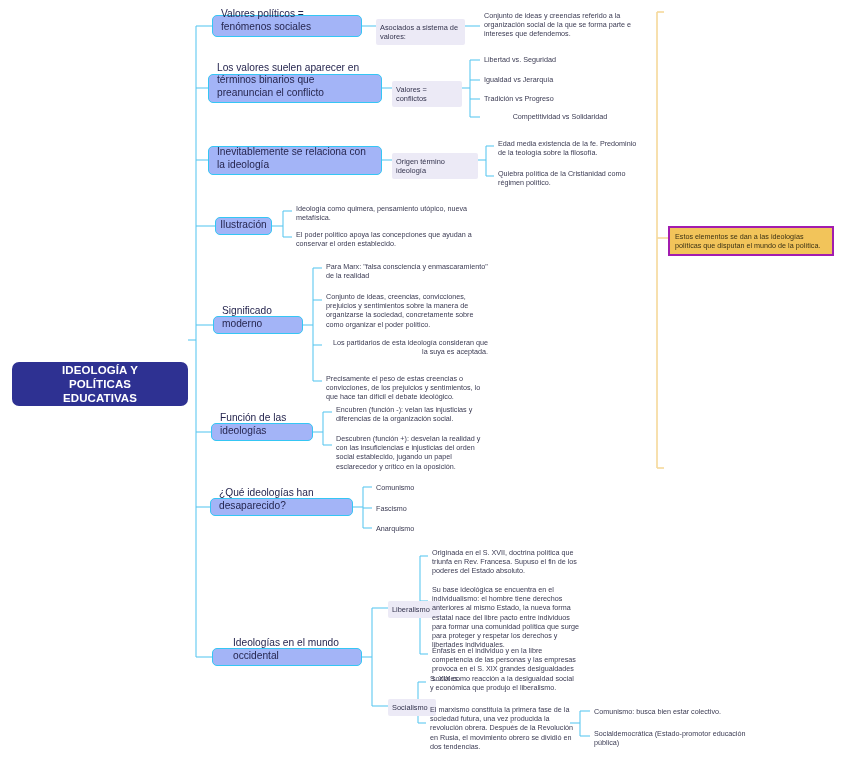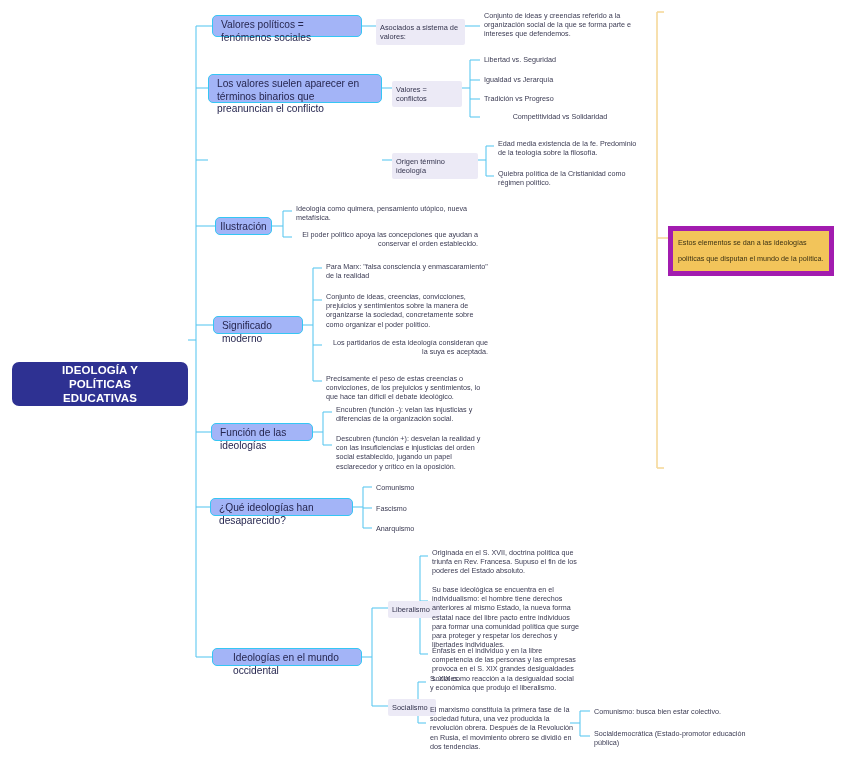--- a/index.html
+++ b/index.html
@@ -34,21 +34,21 @@
 
   
   .branch{
     position:absolute;
     background:#a3b4f7;
     border:1.4px solid #35c6f4;
     border-radius:5px;
     color:#26264f;
     font-size:10.2px;
     line-height:12.5px;
-    display:flex;align-items:flex-start;
+    display:flex;align-items:flex-end;
     padding:3px 8px;
     box-sizing:border-box;
     white-space:pre-line;
   }
 
   
   .sublabel{
     position:absolute;
     background:#eceaf6;
     color:#33334d;
@@ -67,24 +67,24 @@
     line-height:9.2px;
     color:#3a3a52;
     white-space:pre-line;
   }
 
   
   .callout{
     position:absolute;
     left:668px;top:226px;width:166px;
     background:#f2c45a;
-    border:5px solid #a21caf;
+    border:2px solid #a21caf;
     color:#3a3114;
     font-size:7.2px;
-    line-height:16px;
+    line-height:9px;
     padding:4px 5px;
     box-sizing:border-box;
     white-space:pre-line;
   }
 </style>
 </head>
 <body>
 
 <div id="canvas">
 
@@ -179,20 +179,23 @@
   </div>
 
   <div class="branch" style="left:212px;top:15px;width:150px;height:22px;">
     <span>Valores políticos = fenómenos sociales</span>
   </div>
 
   <div class="branch" style="left:208px;top:74px;width:174px;height:29px;">
     <span>Los valores suelen aparecer en términos binarios que preanuncian el conflicto</span>
   </div>
 
+  <div class="branch" style="left:208px;top:146px;width:174px;height:29px;">
+    <span>Inevitablemente se relaciona con la ideología</span>
+  </div>
 
   <div class="branch" style="left:215px;top:217px;width:57px;height:18px;justify-content:center;">
     <span>Ilustración</span>
   </div>
 
   <div class="branch" style="left:213px;top:316px;width:90px;height:18px;justify-content:center;">
     <span>Significado moderno</span>
   </div>
 
   <div class="branch" style="left:211px;top:423px;width:102px;height:18px;justify-content:center;">
@@ -221,21 +224,21 @@
 
   <div class="leaf" style="left:484px;top:55px;width:150px;">Libertad vs. Seguridad</div>
   <div class="leaf" style="left:484px;top:75px;width:150px;">Igualdad vs Jerarquía</div>
   <div class="leaf" style="left:484px;top:94px;width:150px;">Tradición vs Progreso</div>
   <div class="leaf" style="left:480px;top:112px;width:160px;text-align:center;">Competitividad vs Solidaridad</div>
 
   <div class="leaf" style="left:498px;top:139px;width:146px;">Edad media existencia de la fe. Predominio de la teología sobre la filosofía.</div>
   <div class="leaf" style="left:498px;top:169px;width:146px;">Quiebra política de la Cristianidad como régimen político.</div>
 
   <div class="leaf" style="left:296px;top:204px;width:182px;">Ideología como quimera, pensamiento utópico, nueva metafísica.</div>
-  <div class="leaf" style="left:296px;top:230px;width:182px;text-align:right;">El poder político apoya las concepciones que ayudan a conservar el orden establecido.</div>
+  <div class="leaf" style="left:296px;top:230px;width:182px;">El poder político apoya las concepciones que ayudan a conservar el orden establecido.</div>
 
   <div class="leaf" style="left:326px;top:262px;width:162px;">Para Marx: "falsa consciencia y enmascaramiento" de la realidad</div>
   <div class="leaf" style="left:326px;top:292px;width:162px;">Conjunto de ideas, creencias, convicciones, prejuicios y sentimientos sobre la manera de organizarse la sociedad, concretamente sobre como organizar el poder político.</div>
   <div class="leaf" style="left:326px;top:338px;width:162px;text-align:right;">Los partidarios de esta ideología consideran que la suya es aceptada.</div>
   <div class="leaf" style="left:326px;top:374px;width:162px;">Precisamente el peso de estas creencias o convicciones, de los prejuicios y sentimientos, lo que hace tan difícil el debate ideológico.</div>
 
   <div class="leaf" style="left:336px;top:405px;width:158px;">Encubren (función -): velan las injusticias y diferencias de la organización social.</div>
   <div class="leaf" style="left:336px;top:434px;width:158px;">Descubren (función +): desvelan la realidad y con las insuficiencias e injusticias del orden social establecido, jugando un papel esclarecedor y crítico en la oposición.</div>
 
   <div class="leaf" style="left:376px;top:483px;width:110px;">Comunismo</div>

